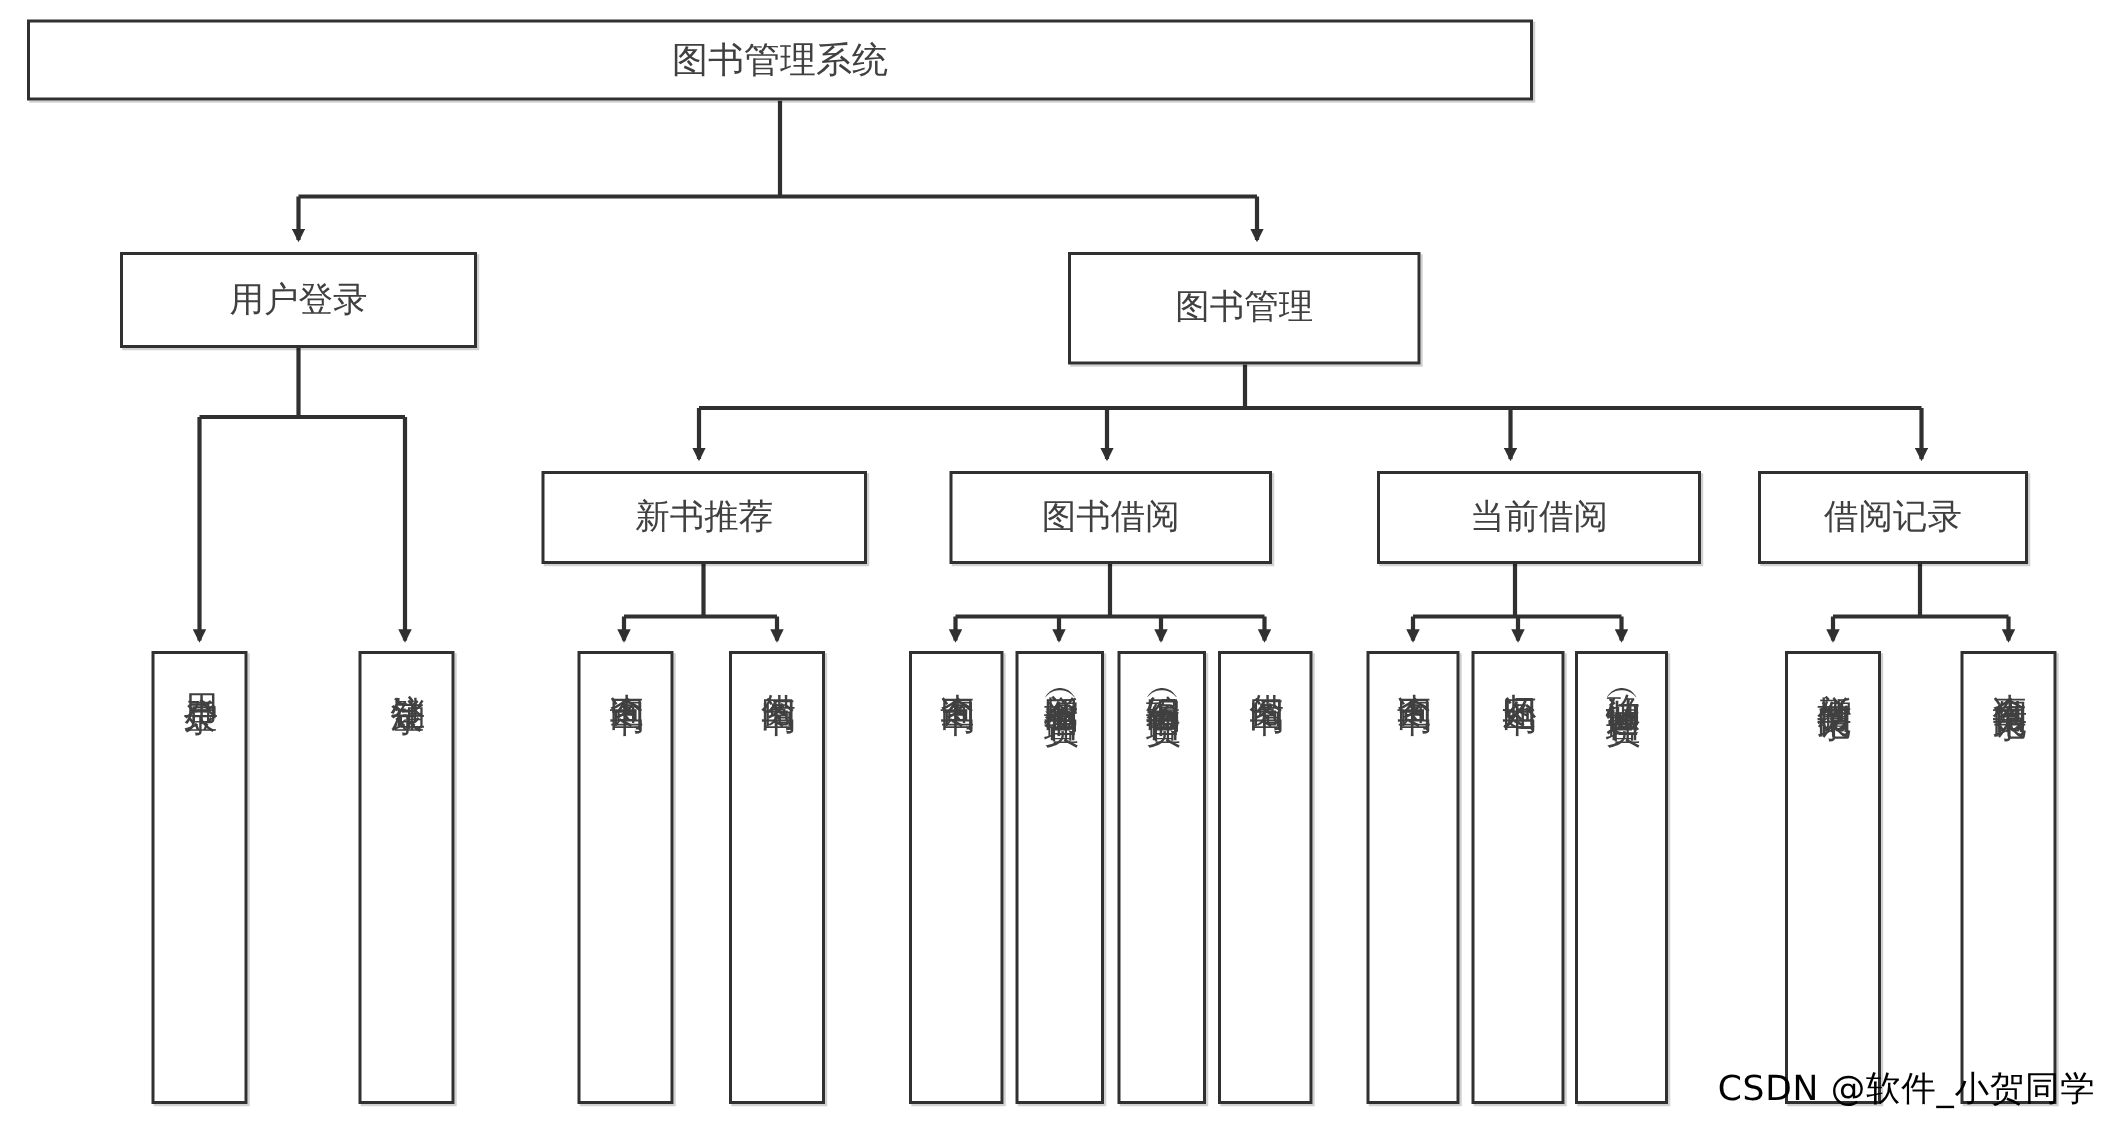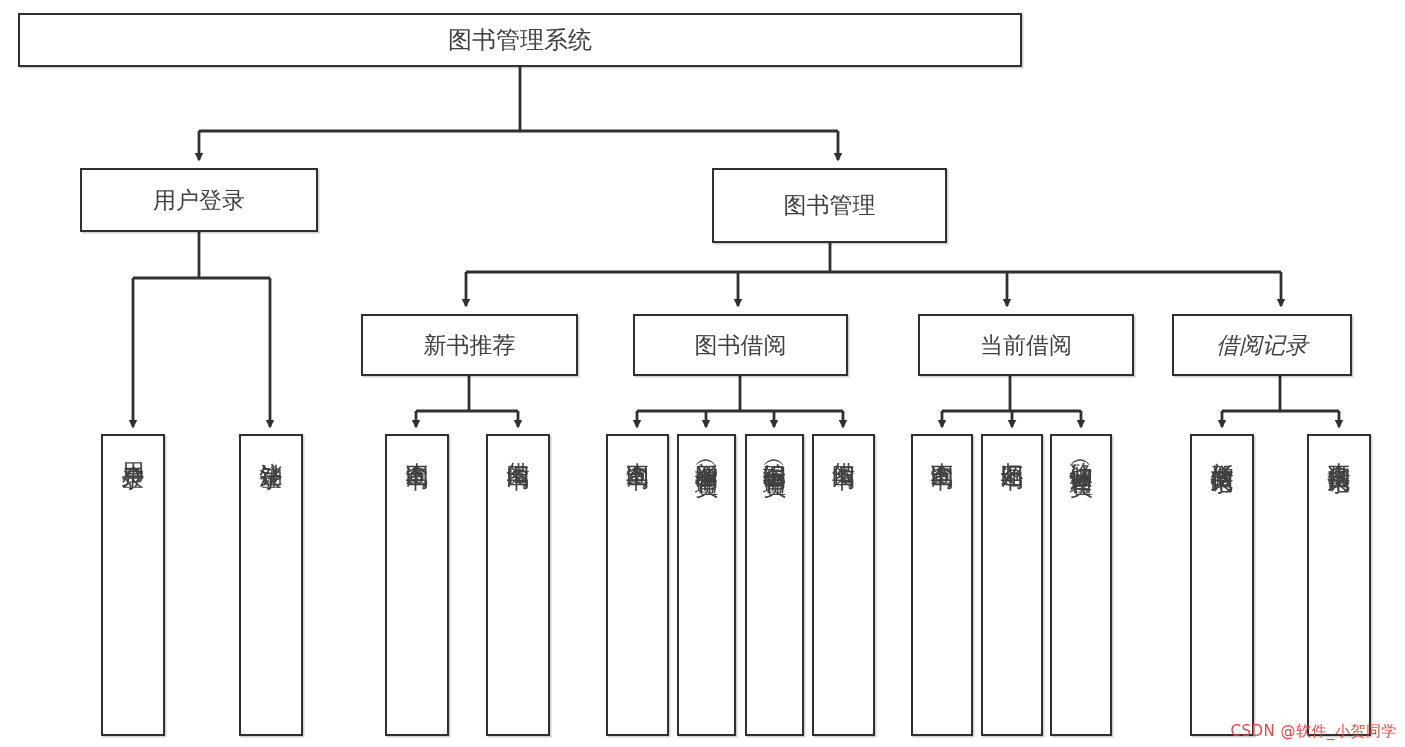--- a/index.html
+++ b/index.html
@@ -55,22 +55,22 @@
     writing-mode: vertical-rl;
     text-orientation: upright;
     font-size: 23px;
     letter-spacing: 2px;
     line-height: 1;
   }
   .watermark {
     position: absolute;
     right: 8px;
     bottom: 6px;
-    font-size: 15px;
-    color: #ef4444;
+    font-size: 23px;
+    color: #000000;
     letter-spacing: 0.5px;
     white-space: nowrap;
     pointer-events: none;
   }
 </style>
 </head>
 <body>
 
 <div id="diagram-root">
 
@@ -137,21 +137,21 @@
 
   <div class="node horizontal" style="left:633px; top:314px; width:215px; height:62px;">
     <span class="label">图书借阅</span>
   </div>
   <div class="node horizontal" style="left:361px; top:314px; width:217px; height:62px;">
     <span class="label">新书推荐</span>
   </div>
   <div class="node horizontal" style="left:902px; top:314px; width:216px; height:62px;margin-left:16px;">
     <span class="label">当前借阅</span>
   </div>
-  <div class="node horizontal" style="left:1172px; top:314px; width:180px; height:62px;font-style:italic;">
+  <div class="node horizontal" style="left:1172px; top:314px; width:180px; height:62px;">
     <span class="label">借阅记录</span>
   </div>
 
   <div class="node vertical" style="left:101px; top:434px; width:64px; height:302px;">
     <span class="label">用户登录</span>
   </div>
   <div class="node vertical" style="left:239px; top:434px; width:64px; height:302px;">
     <span class="label">注销登录</span>
   </div>
 

